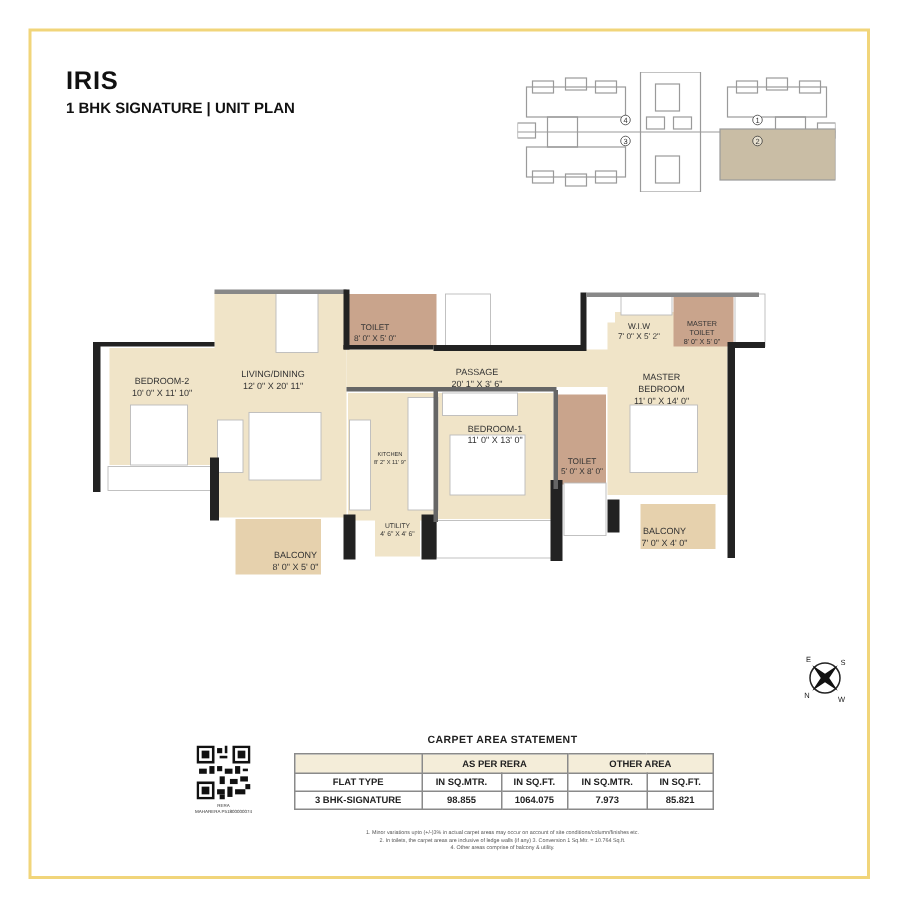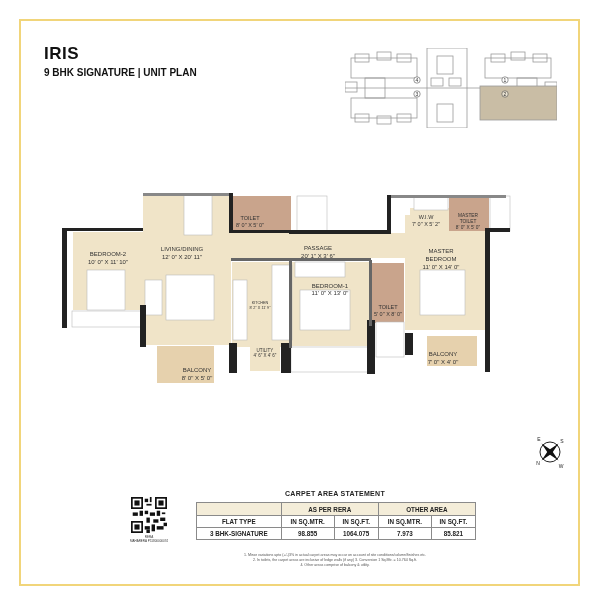--- a/index.html
+++ b/index.html
@@ -18,21 +18,21 @@
   table.carpet td{border:1px solid #8a8a8a;text-align:center;height:11px;padding:0 2px;}
   table.carpet tr.head td{background:#f4edd9;height:12px;}
   .notes{position:absolute;left:190px;top:553px;width:290px;text-align:center;font-size:3.6px;line-height:5px;color:#555;}
 </style>
 </head>
 <body>
 
 <div class="frame"></div>
 
 <div class="title">IRIS</div>
-<div class="subtitle">9 BHK SIGNATURE | UNIT PLAN</div>
+<div class="subtitle">1 BHK SIGNATURE | UNIT PLAN</div>
 
 <svg class="keyplan" viewBox="0 0 212 80">
   <g fill="none" stroke="#9a9a9a" stroke-width="0.8">
 
     <rect x="6" y="10" width="66" height="20"></rect>
     <rect x="6" y="50" width="66" height="20"></rect>
     <rect x="20" y="30" width="20" height="20"></rect>
     <rect x="0" y="34" width="12" height="10"></rect>
     <rect x="10" y="6" width="14" height="8"></rect>
     <rect x="32" y="4" width="14" height="8"></rect>

